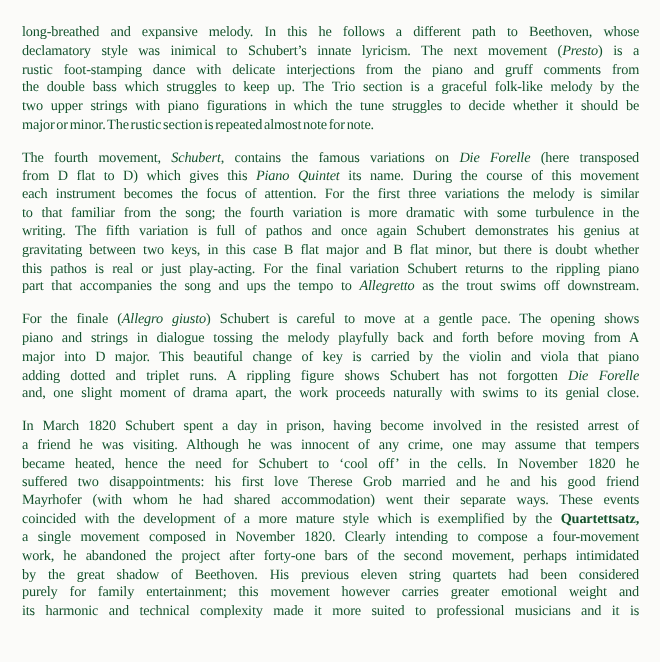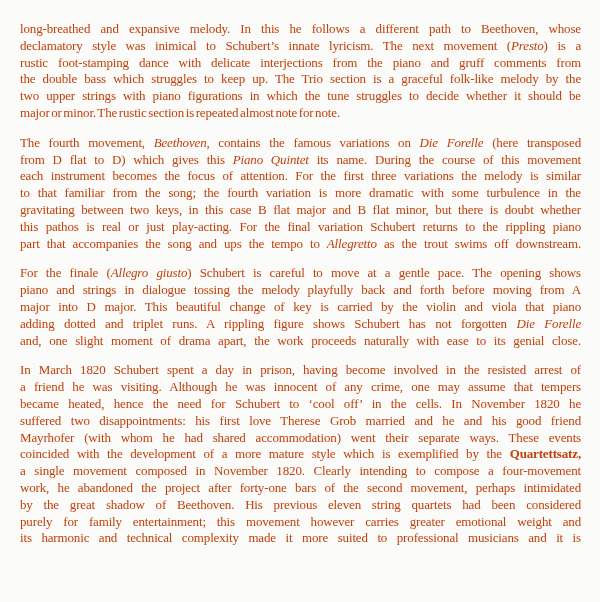--- a/index.html
+++ b/index.html
@@ -32,45 +32,46 @@
   .line.short {
     text-align-last: left;
     -moz-text-align-last: left;
   }
   .it { font-style: italic; font-family: Liberation Serif, serif; }
   .bi { font-weight: bold; }
 </style>
 </head>
 <body>
 
-<div class="page" style="background: rgb(251, 251, 249); color: #c2410c;">
+<div class="page" style="background: rgb(251, 251, 249); color: #14532d;">
   <div>
       <div class="paragraph">
         <div class="line"><span>long-breathed and expansive melody. In this he follows a different path to Beethoven, whose</span></div>
         <div class="line"><span>declamatory style was inimical to Schubert’s innate lyricism. The next movement (</span><span class="it">Presto</span><span>) is a</span></div>
         <div class="line"><span>rustic foot-stamping dance with delicate interjections from the piano and gruff comments from</span></div>
         <div class="line"><span>the double bass which struggles to keep up.  The Trio section is a graceful folk-like melody by the</span></div>
         <div class="line"><span>two upper strings with piano figurations in which the tune struggles to decide whether it should be</span></div>
         <div class="line short"><span>major or minor.  The rustic section is repeated almost note for note.</span></div>
       </div>
       <div class="paragraph">
-        <div class="line"><span>The fourth movement, </span><span class="it">Beethoven</span><span>, contains the famous variations on </span><span class="it">Die Forelle</span><span> (here transposed</span></div>
+        <div class="line"><span>The fourth movement, </span><span class="it">Schubert</span><span>, contains the famous variations on </span><span class="it">Die Forelle</span><span> (here transposed</span></div>
         <div class="line"><span>from D flat to D) which gives this </span><span class="it">Piano Quintet</span><span> its name.  During the course of this movement</span></div>
         <div class="line"><span>each instrument becomes the focus of attention.  For the first three variations the melody is similar</span></div>
         <div class="line"><span>to that familiar from the song; the fourth variation is more dramatic with some turbulence in the</span></div>
+        <div class="line"><span>writing.  The fifth variation is full of pathos and once again Schubert demonstrates his genius at</span></div>
         <div class="line"><span>gravitating between two keys, in this case B flat major and B flat minor, but there is doubt whether</span></div>
         <div class="line"><span>this pathos is real or just play-acting.  For the final variation Schubert returns to the rippling piano</span></div>
         <div class="line"><span>part that accompanies the song and ups the tempo to </span><span class="it">Allegretto</span><span> as the trout swims off downstream.</span></div>
       </div>
       <div class="paragraph">
         <div class="line"><span>For the finale (</span><span class="it">Allegro giusto</span><span>) Schubert is careful to move at a gentle pace.  The opening shows</span></div>
         <div class="line"><span>piano and strings in dialogue tossing the melody playfully back and forth before moving from A</span></div>
         <div class="line"><span>major into D major.  This beautiful change of key is carried by the violin and viola that piano</span></div>
         <div class="line"><span>adding dotted and triplet runs.  A rippling figure shows Schubert has not forgotten </span><span class="it">Die Forelle</span></div>
-        <div class="line"><span>and, one slight moment of drama apart, the work proceeds naturally with ease to its genial close.</span></div>
+        <div class="line"><span>and, one slight moment of drama apart, the work proceeds naturally with swims to its genial close.</span></div>
       </div>
       <div class="paragraph">
         <div class="line"><span>In March 1820 Schubert spent a day in prison, having become involved in the resisted arrest of</span></div>
         <div class="line"><span>a friend he was visiting.  Although he was innocent of any crime, one may assume that tempers</span></div>
         <div class="line"><span>became heated, hence the need for Schubert to ‘cool off’ in the cells.  In November 1820 he</span></div>
         <div class="line"><span>suffered two disappointments: his first love Therese Grob married and he and his good friend</span></div>
         <div class="line"><span>Mayrhofer (with whom he had shared accommodation) went their separate ways.  These events</span></div>
         <div class="line"><span>coincided with the development of a more mature style which is exemplified by the </span><span class="bi">Quartettsatz,</span></div>
         <div class="line"><span>a single movement composed in November 1820.  Clearly intending to compose a four-movement</span></div>
         <div class="line"><span>work, he abandoned the project after forty-one bars of the second movement, perhaps intimidated</span></div>

